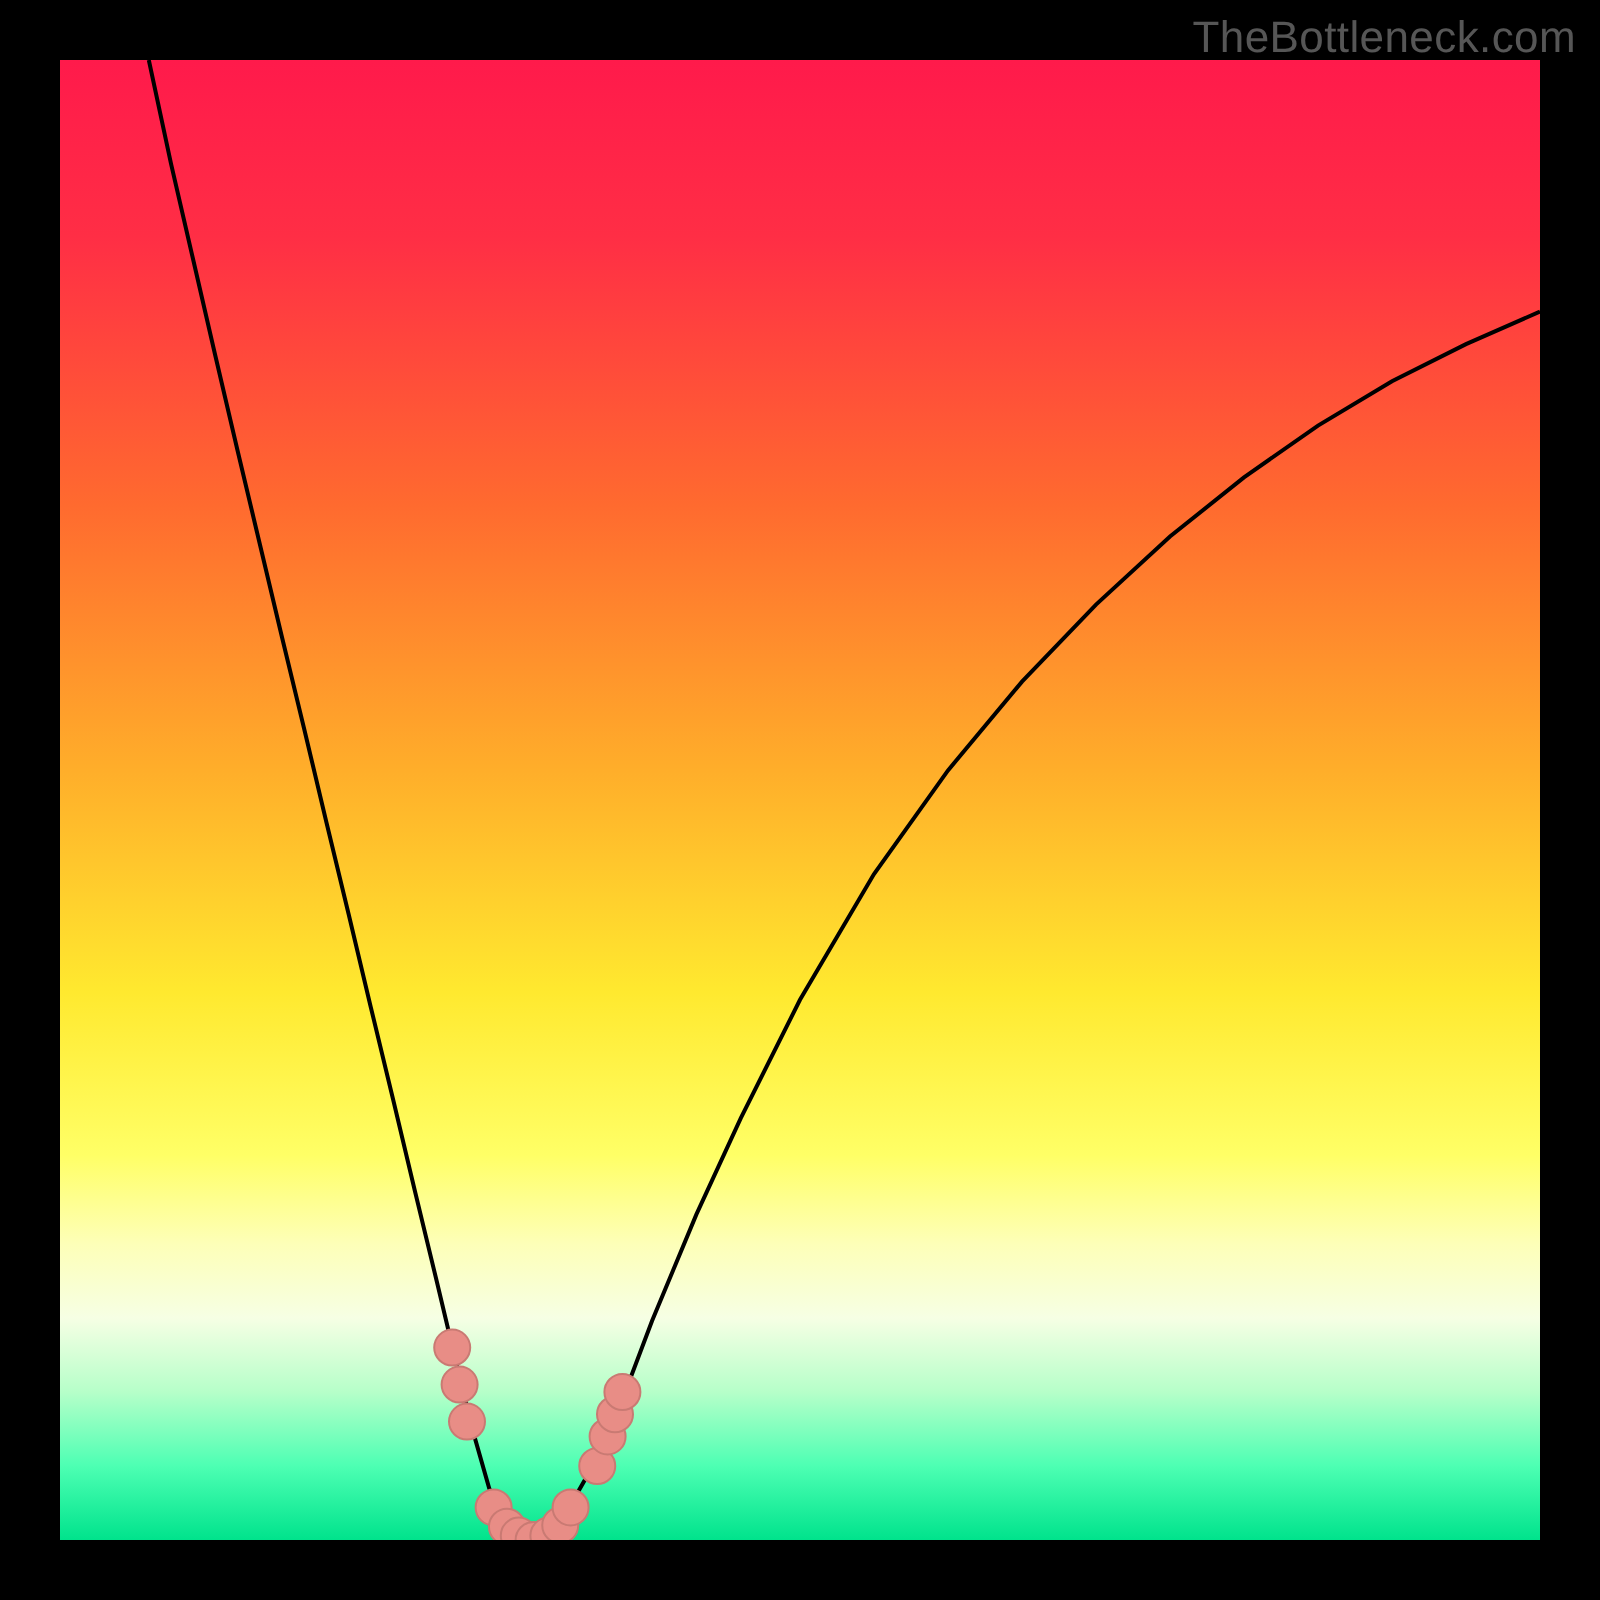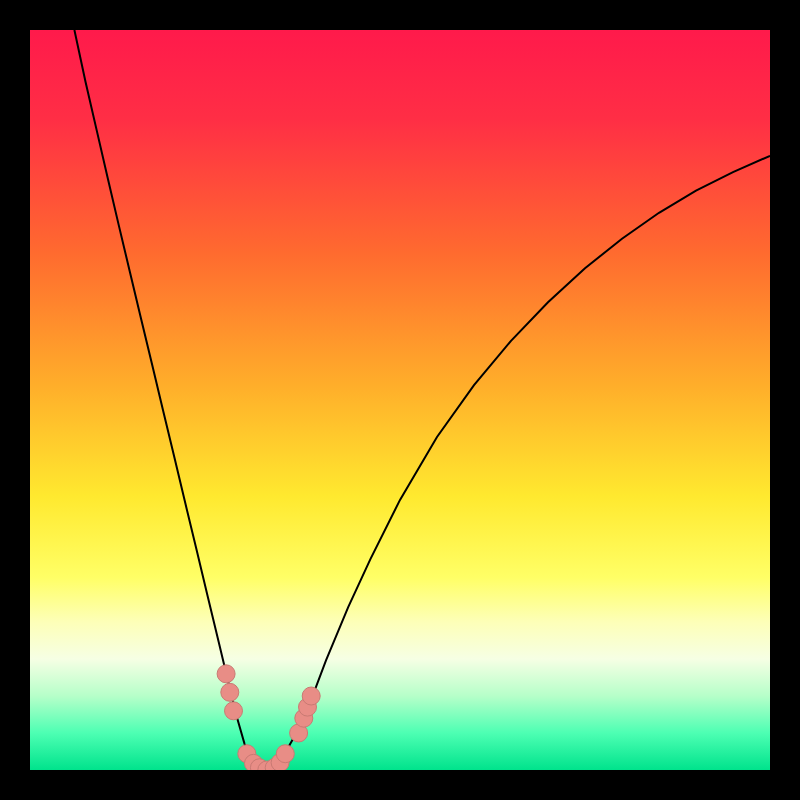--- a/index.html
+++ b/index.html
@@ -69,13 +69,14 @@
           <circle cx="244.20" cy="737.78" r="9" fill="#e88d86" stroke="#c97a73" stroke-width="1"></circle>
           <circle cx="250.12" cy="732.60" r="9" fill="#e88d86" stroke="#c97a73" stroke-width="1"></circle>
           <circle cx="255.30" cy="723.72" r="9" fill="#e88d86" stroke="#c97a73" stroke-width="1"></circle>
           <circle cx="268.62" cy="703.00" r="9" fill="#e88d86" stroke="#c97a73" stroke-width="1"></circle>
           <circle cx="273.80" cy="688.20" r="9" fill="#e88d86" stroke="#c97a73" stroke-width="1"></circle>
           <circle cx="277.50" cy="677.10" r="9" fill="#e88d86" stroke="#c97a73" stroke-width="1"></circle>
           <circle cx="281.20" cy="666.00" r="9" fill="#e88d86" stroke="#c97a73" stroke-width="1"></circle>
         </g>
     </svg>
   </div>
+  <div class="watermark">TheBottleneck.com</div>
 </div>
 
 </body></html>

